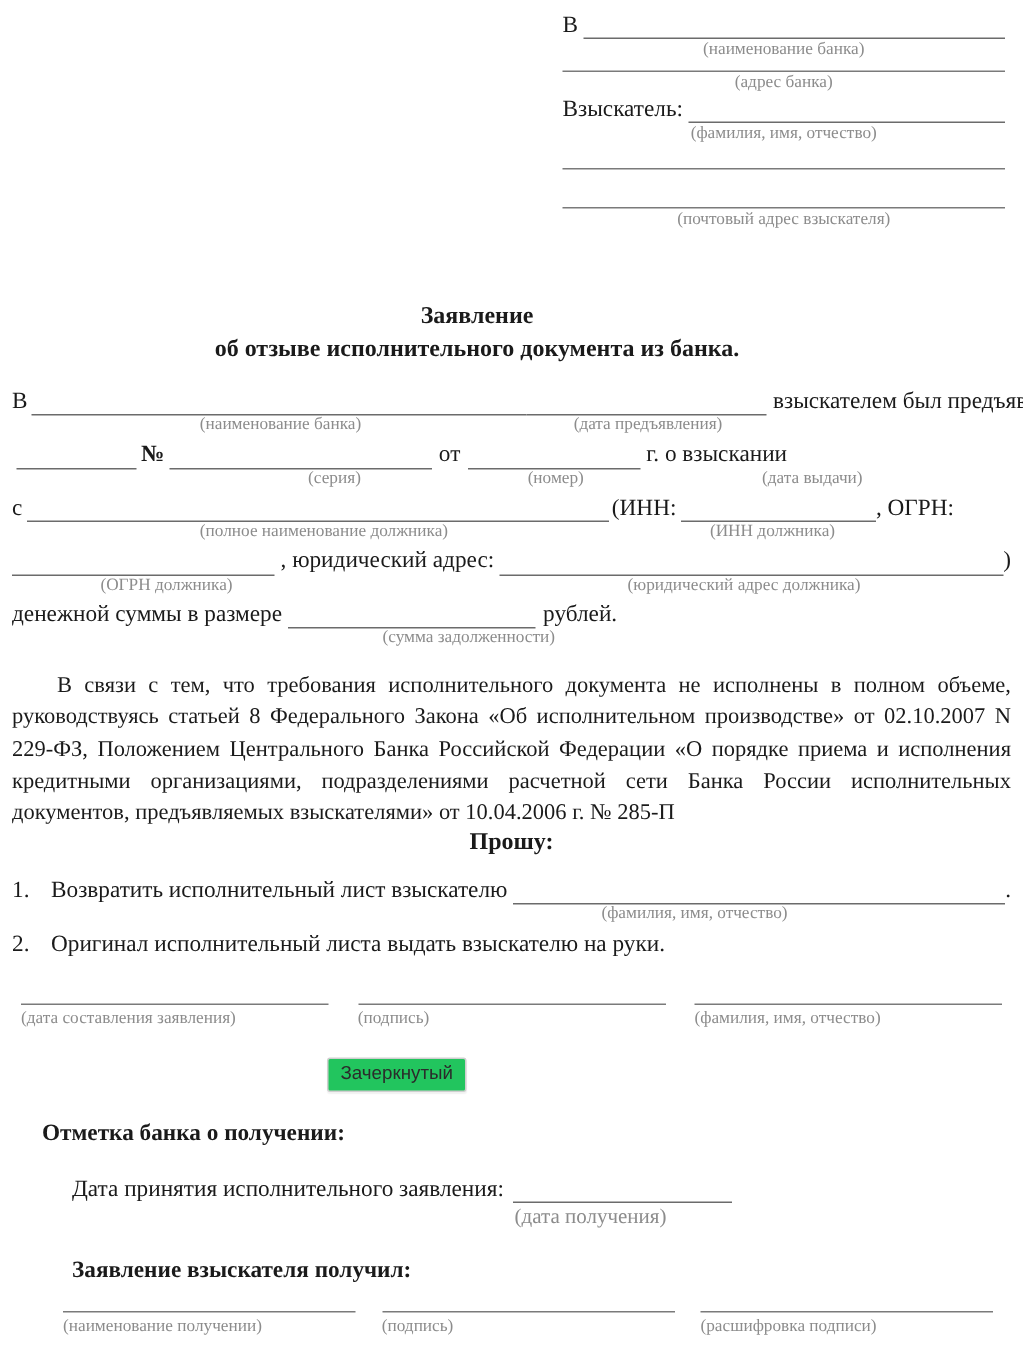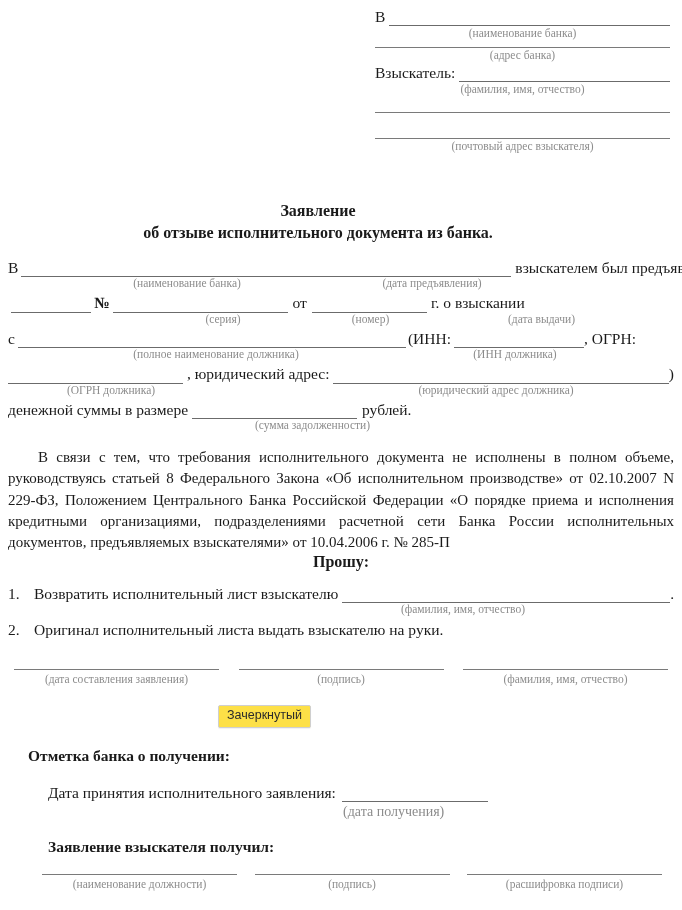--- a/index.html
+++ b/index.html
@@ -161,31 +161,31 @@
     width: 205px;
   }
   .sig-line {
     border-bottom: 1px solid #7a7a7a;
     height: 1px;
     width: 100%;
   }
   .sig-cap {
     font-size: 11.5px;
     color: #8c8c8c;
-    text-align: center;
+    text-align: left;
     margin-top: 3px;
     white-space: nowrap;
   }
 
   
   .badge {
     position: absolute;
     left: 218px;
     top: 705px;
-    background: #fde047;
+    background: #22c55e;
     border: 1px solid #cfcfcf;
     border-radius: 2px;
     font-family: "Liberation Sans", sans-serif;
     font-size: 12.5px;
     color: #2b2b2b;
     padding: 3px 8px 4px 8px;
     line-height: 1.1;
     box-shadow: 0 1px 1px rgba(0,0,0,0.06);
     white-space: nowrap;
   }
@@ -384,21 +384,21 @@
     <span class="label">Дата принятия исполнительного заявления:</span>
     <span class="fill" style="flex:1 1 auto"></span>
   </div>
   <div class="receipt-date-cap">(дата получения)</div>
 
   <div class="receipt-got">Заявление взыскателя получил:</div>
 
   <div class="receipt-sig">
     <div class="sig-col">
       <div class="sig-line"></div>
-      <div class="sig-cap">(наименование должности)</div>
+      <div class="sig-cap">(наименование получении)</div>
     </div>
     <div class="sig-col">
       <div class="sig-line"></div>
       <div class="sig-cap">(подпись)</div>
     </div>
     <div class="sig-col">
       <div class="sig-line"></div>
       <div class="sig-cap">(расшифровка подписи)</div>
     </div>
   </div>

